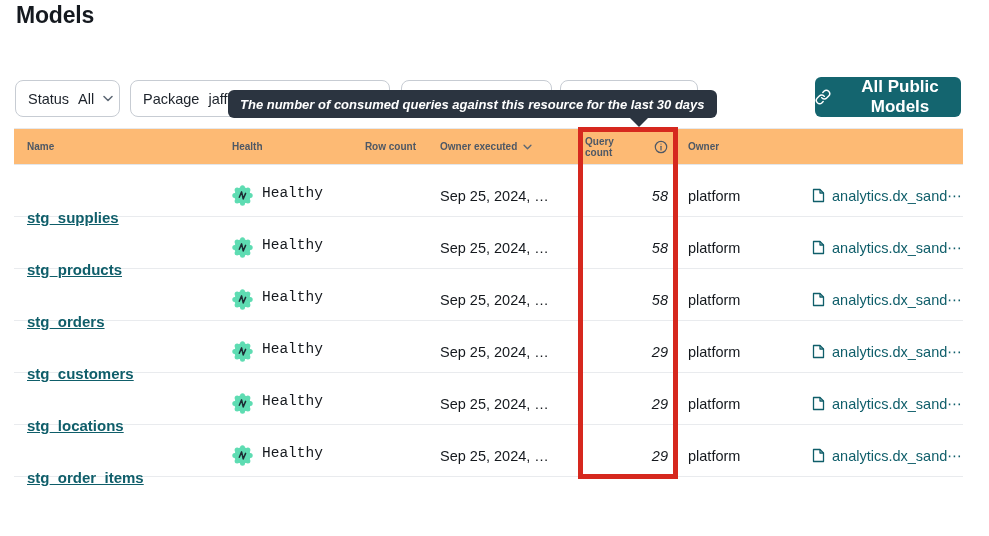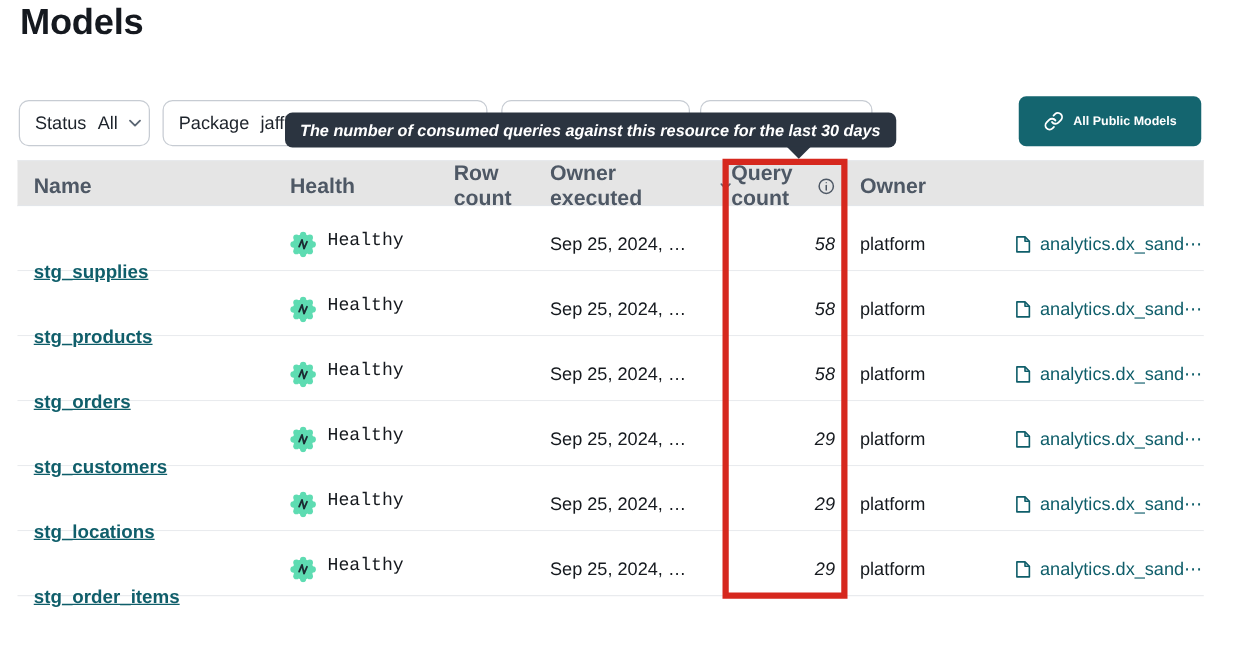--- a/index.html
+++ b/index.html
@@ -8,50 +8,50 @@
     --health-green:#5edcb2;
     --tooltip-bg:#2b3440;
     --highlight-red:#d6281e;
   }
   *{margin:0;padding:0;box-sizing:border-box;}
   html,body{width:989px;height:536px;overflow:hidden;background:#ffffff;
     font-family:"Liberation Sans","DejaVu Sans",sans-serif;color:#15191e;}
   .canvas{position:relative;width:989px;height:536px;background:#fff;}
 
   
-  .page-title{position:absolute;left:16px;top:2px;font-size:29px;font-weight:600;color:#15191f;letter-spacing:-0.2px;}
+  .page-title{position:absolute;left:16px;top:2px;font-size:23px;font-weight:600;color:#15191f;letter-spacing:-0.2px;}
 
   
   .filter-box{position:absolute;top:80px;height:37px;border:1px solid #c7ccd3;border-radius:8px;
     background:#fff;display:flex;align-items:center;padding:0 12px;gap:9px;font-size:14.5px;color:#1d232b;
     z-index:1;cursor:pointer;}
   .filter-box .flabel{color:#1d232b;}
   .filter-box .fvalue{color:#1d232b;}
   .chev{display:inline-flex;align-items:center;color:#5b6673;}
 
   
   .tooltip{position:absolute;left:228px;top:90px;height:28px;background:var(--tooltip-bg);
     color:#fff;font-size:13px;font-weight:700;border-radius:6px;display:inline-flex;align-items:center;
     padding:0 12px;white-space:nowrap;z-index:6;font-style:italic;}
   .tooltip-arrow{position:absolute;left:629px;top:117px;width:0;height:0;
     border-left:10px solid transparent;border-right:10px solid transparent;
     border-top:10px solid var(--tooltip-bg);z-index:6;}
 
   
   .teal-btn{position:absolute;left:815px;top:77px;width:146px;height:40px;border:none;border-radius:6px;
-    background:var(--accent-teal);color:#fff;font-size:10px;font-weight:700;
+    background:var(--accent-teal);color:#fff;font-size:17px;font-weight:700;
     display:flex;align-items:center;justify-content:center;gap:8px;cursor:pointer;
     font-family:"Liberation Sans","DejaVu Sans",sans-serif;}
 
   
   .table{position:absolute;left:14px;top:128px;width:949px;z-index:1;}
   .thead{display:grid;grid-template-columns:205px 131px 53px 169px 83px 144px 151px;
-    padding-left:13px;height:37px;align-items:center;background:#e5e5e5;
+    padding-left:13px;height:37px;align-items:center;background:#fdba74;
     border-top:1px solid #e7e9ec;border-bottom:1px solid #e3e6ea;
-    font-size:17px;font-weight:700;color:#4e5865;}
+    font-size:10px;font-weight:700;color:#4e5865;}
   .trow{display:grid;grid-template-columns:205px 131px 53px 169px 83px 144px 151px;
     padding-left:13px;height:52px;align-items:center;border-bottom:1px solid #e9ebee;
     font-size:14.5px;color:#15191e;background:#fff;}
   .cell{display:flex;align-items:center;min-width:0;}
   .c-rowcount{justify-content:flex-end;}
   .c-last{padding-left:24px;}
   .c-query-head{justify-content:flex-start;gap:17px;}
   .c-query{justify-content:flex-end;font-style:italic;}
   .c-owner{padding-left:20px;}
   .head-sort{gap:6px;cursor:pointer;}

